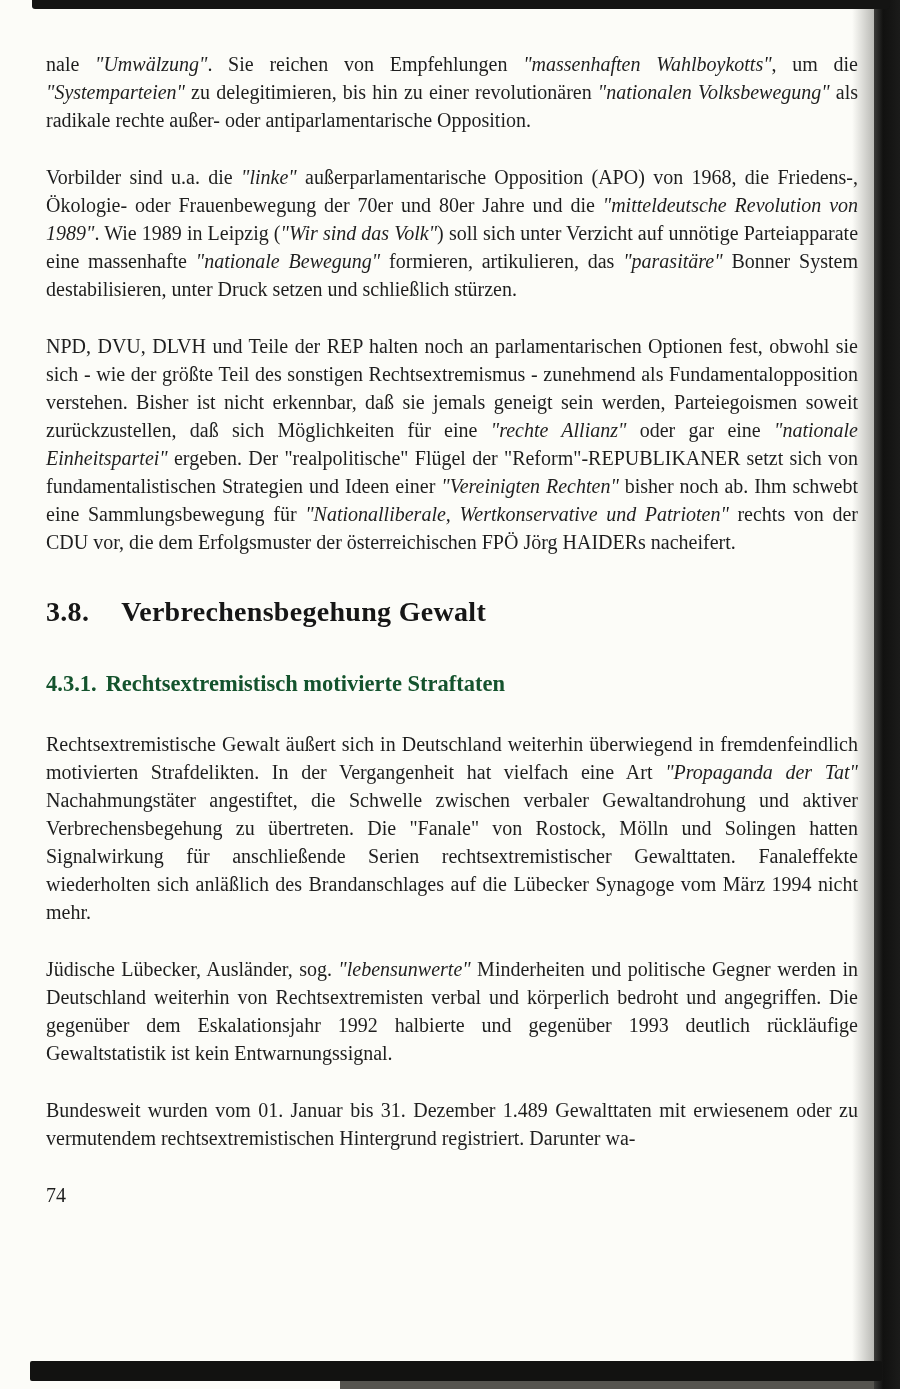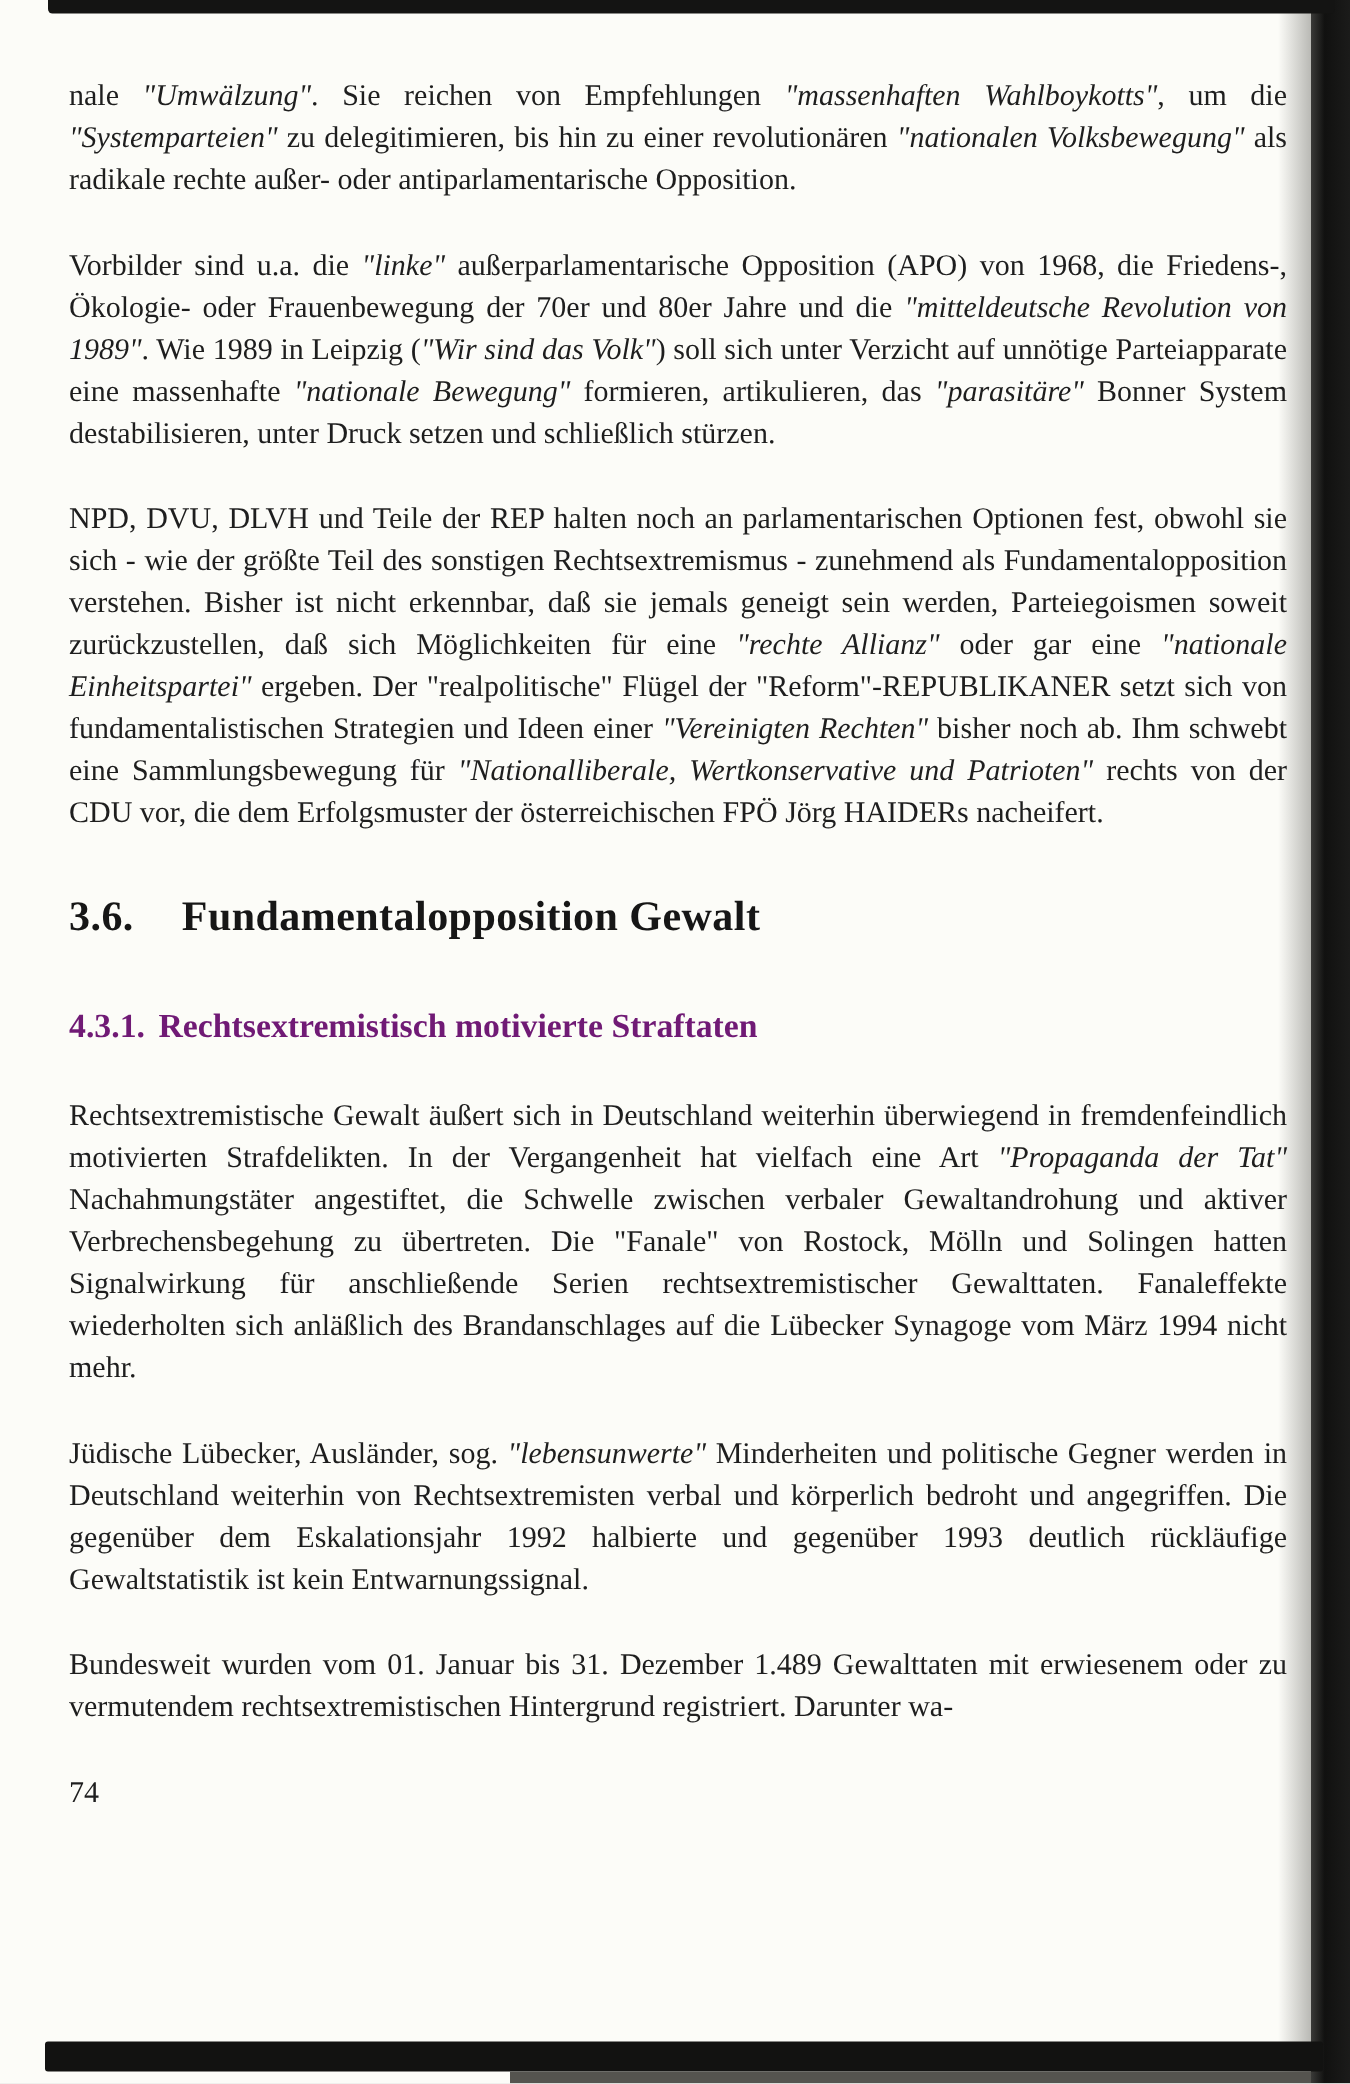--- a/index.html
+++ b/index.html
@@ -41,21 +41,21 @@
   }
   .h-section .h-num {
     display: inline-block;
     margin-right: 32px;
   }
   .h-subsection {
     font-size: 22.5px;
     font-weight: bold;
     margin: 0 0 32px 0;
     text-align: left;
-    color: #701a75;
+    color: #14532d;
   }
   .h-subsection .h-num {
     display: inline-block;
     margin-right: 9px;
   }
   .page-number {
     margin-top: 22px;
     font-size: 20px;
     text-align: left;
   }
@@ -111,21 +111,21 @@
 
   <div class="body-text">
 
     <p class="para"><span>nale </span><span class="it">"Umwälzung"</span><span>. Sie reichen von Empfehlungen </span><span class="it">"massenhaften Wahlboykotts"</span><span>, um die </span><span class="it">"Systemparteien"</span><span> zu delegitimieren, bis hin zu einer revolutionären </span><span class="it">"nationalen Volksbewegung"</span><span> als radikale rechte außer- oder antiparlamentarische Opposition.</span></p>
 
     <p class="para"><span>Vorbilder sind u.a. die </span><span class="it">"linke"</span><span> außerparlamentarische Opposition (APO) von 1968, die Friedens-, Ökologie- oder Frauenbewegung der 70er und 80er Jahre und die </span><span class="it">"mitteldeutsche Revolution von 1989"</span><span>. Wie 1989 in Leipzig (</span><span class="it">"Wir sind das Volk"</span><span>) soll sich unter Verzicht auf unnötige Parteiapparate eine massenhafte </span><span class="it">"nationale Bewegung"</span><span> formieren, artikulieren, das </span><span class="it">"parasitäre"</span><span> Bonner System destabilisieren, unter Druck setzen und schließlich stürzen.</span></p>
 
     <p class="para"><span>NPD, DVU, DLVH und Teile der REP halten noch an parlamentarischen Optionen fest, obwohl sie sich - wie der größte Teil des sonstigen Rechtsextremismus - zunehmend als Fundamentalopposition verstehen. Bisher ist nicht erkennbar, daß sie jemals geneigt sein werden, Parteiegoismen soweit zurückzustellen, daß sich Möglichkeiten für eine </span><span class="it">"rechte Allianz"</span><span> oder gar eine </span><span class="it">"nationale Einheitspartei"</span><span> ergeben. Der "realpolitische" Flügel der "Reform"-REPUBLIKANER setzt sich von fundamentalistischen Strategien und Ideen einer </span><span class="it">"Vereinigten Rechten"</span><span> bisher noch ab. Ihm schwebt eine Sammlungsbewegung für </span><span class="it">"Nationalliberale, Wertkonservative und Patrioten"</span><span> rechts von der CDU vor, die dem Erfolgsmuster der österreichischen FPÖ Jörg HAIDERs nacheifert.</span></p>
 
     <div class="h-section">
-      <span class="h-num">3.6.</span><span>Fundamentalopposition Gewalt</span>
+      <span class="h-num">3.8.</span><span>Verbrechensbegehung Gewalt</span>
     </div>
 
     <div class="h-subsection">
       <span class="h-num">4.3.1.</span><span>Rechtsextremistisch motivierte Straftaten</span>
     </div>
 
     <p class="para"><span>Rechtsextremistische Gewalt äußert sich in Deutschland weiterhin überwiegend in fremdenfeindlich motivierten Strafdelikten. In der Vergangenheit hat vielfach eine Art </span><span class="it">"Propaganda der Tat"</span><span> Nachahmungstäter angestiftet, die Schwelle zwischen verbaler Gewaltandrohung und aktiver Verbrechensbegehung zu übertreten. Die "Fanale" von Rostock, Mölln und Solingen hatten Signalwirkung für anschließende Serien rechtsextremistischer Gewalttaten. Fanaleffekte wiederholten sich anläßlich des Brandanschlages auf die Lübecker Synagoge vom März 1994 nicht mehr.</span></p>
 
     <p class="para"><span>Jüdische Lübecker, Ausländer, sog. </span><span class="it">"lebensunwerte"</span><span> Minderheiten und politische Gegner werden in Deutschland weiterhin von Rechtsextremisten verbal und körperlich bedroht und angegriffen. Die gegenüber dem Eskalationsjahr 1992 halbierte und gegenüber 1993 deutlich rückläufige Gewaltstatistik ist kein Entwarnungssignal.</span></p>
 

